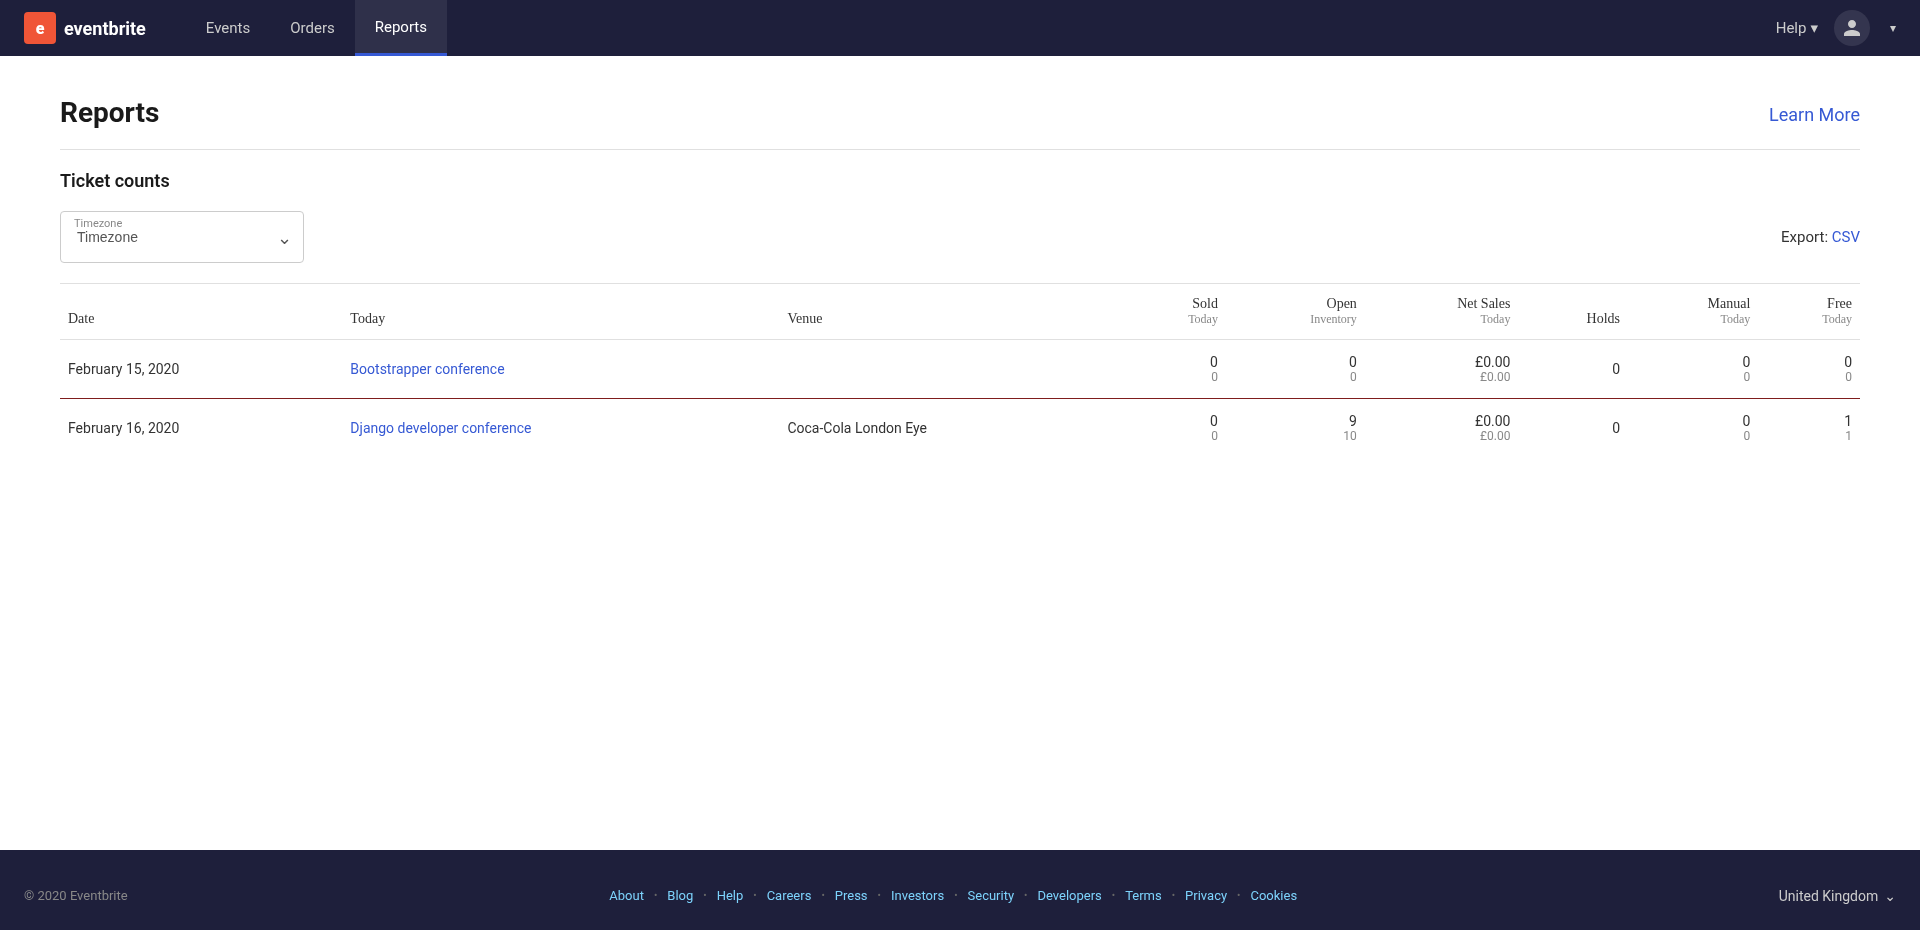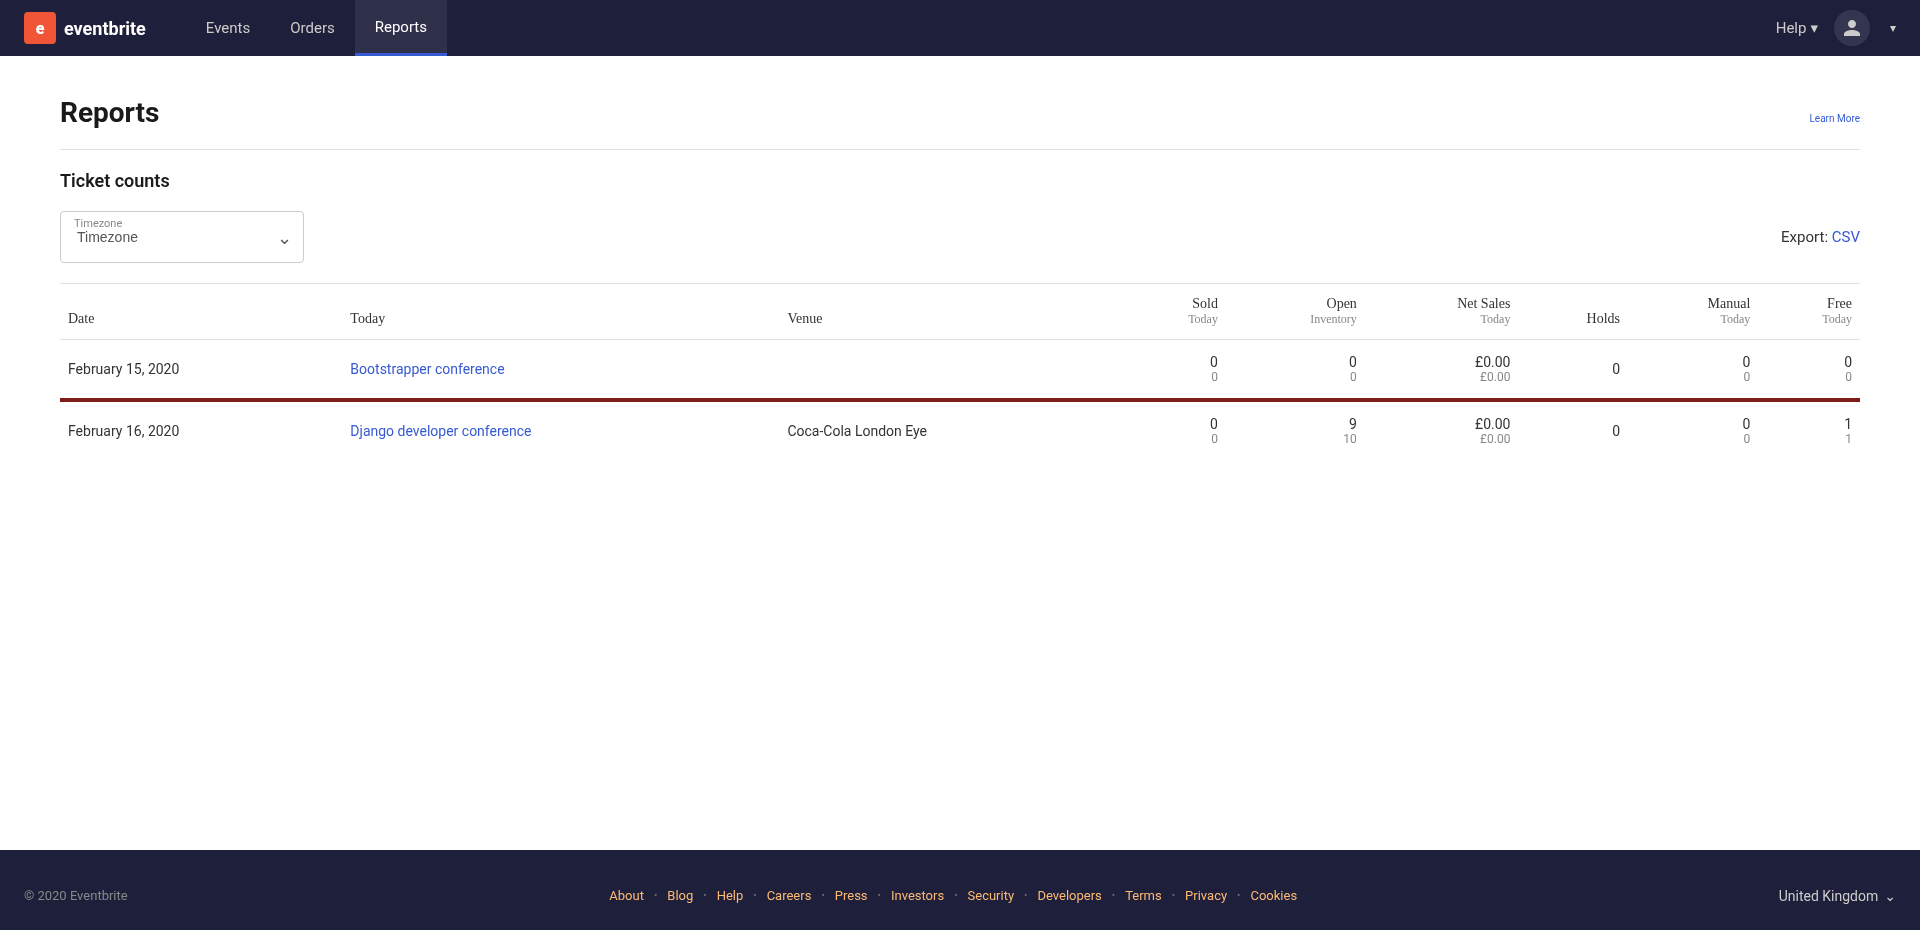--- a/index.html
+++ b/index.html
@@ -15,53 +15,53 @@
     .nav-right { margin-left: auto; display: flex; align-items: center; gap: 16px; }
     .nav-help { color: #ccc; font-size: 15px; display: flex; align-items: center; gap: 4px; cursor: pointer; }
     .nav-user { background: rgba(255,255,255,0.1); border-radius: 50%; width: 36px; height: 36px; display: flex; align-items: center; justify-content: center; cursor: pointer; }
     .nav-user svg { fill: #ccc; }
     .nav-user-arrow { color: #ccc; font-size: 12px; margin-left: 4px; cursor: pointer; }
 
     
     .main { padding: 40px 60px; min-height: calc(100vh - 56px - 80px); }
     .page-header { display: flex; align-items: flex-start; justify-content: space-between; margin-bottom: 20px; border-bottom: 1px solid #e0e0e0; padding-bottom: 20px; }
     .page-title { font-size: 28px; font-weight: 700; color: #1a1a1a; }
-    .learn-more { color: #3659d4; text-decoration: none; font-size: 10px; margin-top: 17px; }
+    .learn-more { color: #3659d4; text-decoration: none; font-size: 18px; margin-top: 8px; }
 
     
     .section-title { font-size: 18px; font-weight: 600; color: #1a1a1a; margin-bottom: 20px; }
 
     
     .controls-row { display: flex; align-items: center; justify-content: space-between; margin-bottom: 20px; }
     .timezone-select { position: relative; width: 244px; }
     .timezone-select select { width: 100%; height: 52px; border: 1px solid #ccc; border-radius: 4px; padding: 0 16px; font-size: 14px; color: #555; appearance: none; background: #fff; cursor: pointer; }
     .timezone-select-arrow { position: absolute; right: 12px; top: 50%; transform: translateY(-50%); pointer-events: none; color: #555; font-size: 18px; }
     .timezone-label { position: absolute; top: 6px; left: 14px; font-size: 11px; color: #888; pointer-events: none; }
     .export-link { font-size: 15px; color: #333; }
     .export-link a { color: #3659d4; text-decoration: none; }
 
     
     .table-wrap { border-top: 1px solid #e0e0e0; }
     table { width: 100%; border-collapse: collapse; }
     thead tr { border-bottom: 1px solid #e0e0e0; }
     thead th { text-align: right; padding: 12px 8px; font-weight: 500; color: #333; font-size: 14px; vertical-align: bottom; font-family: Liberation Serif, serif; }
     thead th.left { text-align: left; }
     thead th .sub { font-size: 12px; color: #888; font-weight: 400; display: block; }
-    tbody tr { border-bottom: 4px solid #7f1d1d; }
+    tbody tr { border-bottom: 1px solid #7f1d1d; }
     tbody tr:last-child { border-bottom: none; }
     tbody td { padding: 14px 8px; font-size: 14px; color: #333; text-align: right; vertical-align: middle; }
     tbody td.left { text-align: left; }
     tbody td .sub { font-size: 12px; color: #888; display: block; }
     tbody td a { color: #3659d4; text-decoration: none; }
 
     
     footer { background: #1e1f3b; color: #aaa; padding: 0 24px; height: 91px; display: flex; align-items: center; justify-content: space-between; flex-wrap: wrap; gap: 8px; }
     .footer-left { font-size: 13px; color: #888; }
     .footer-links { display: flex; align-items: center; gap: 0; flex-wrap: wrap; }
-    .footer-link { color: #fdba74; text-decoration: none; font-size: 13px; padding: 0 10px; }
+    .footer-link { color: #7dd3fc; text-decoration: none; font-size: 13px; padding: 0 10px; }
     .footer-dot { color: #666; font-size: 10px; }
     .footer-right { display: flex; align-items: center; gap: 6px; font-size: 14px; color: #ccc; cursor: pointer; }
   </style>
 </head>
 <body>
 
 <nav class="nav">
   <div class="nav-logo">
     <div class="nav-logo-icon">e</div>
     <span>eventbrite</span>

